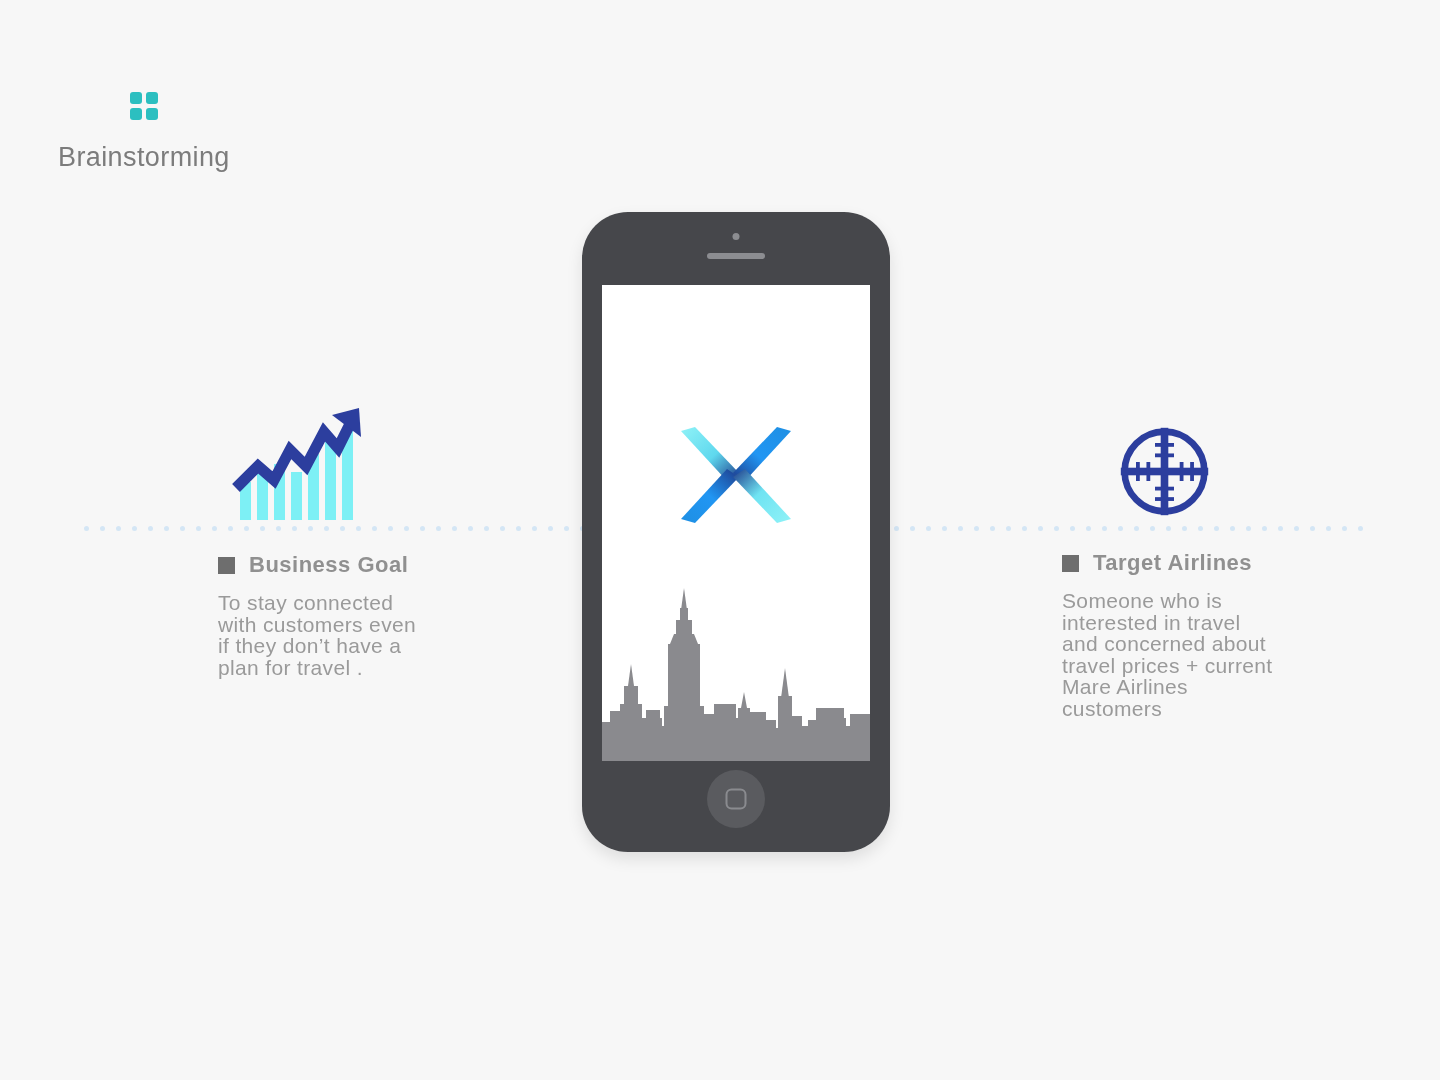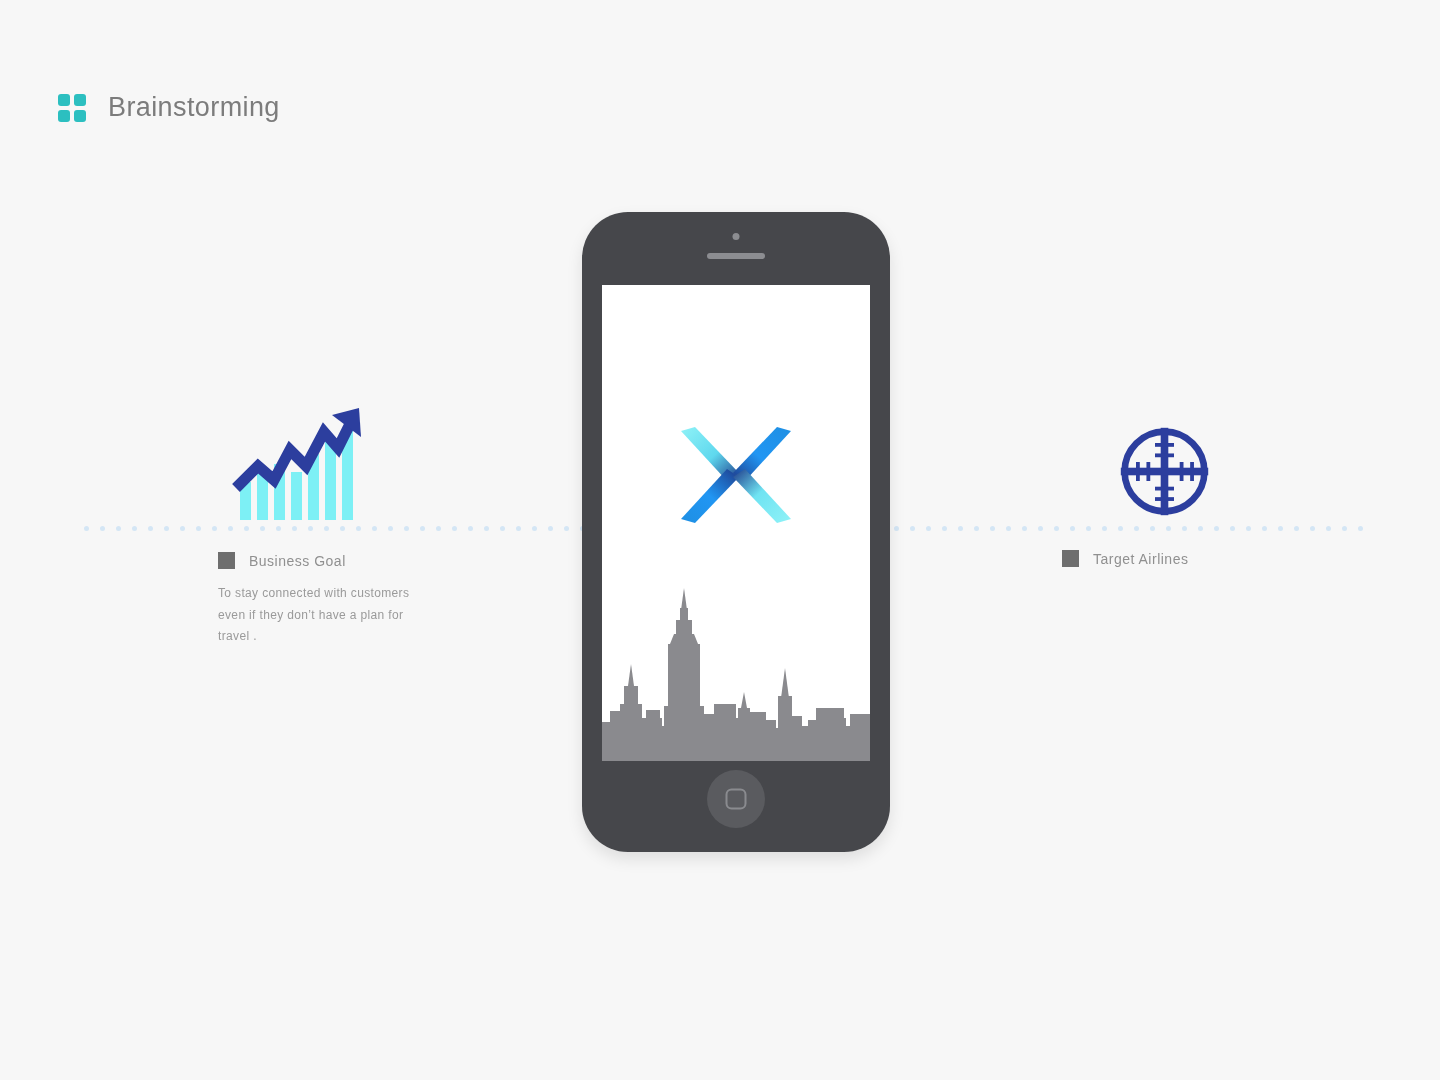--- a/index.html
+++ b/index.html
@@ -5,42 +5,42 @@
   * { margin:0; padding:0; box-sizing:border-box; }
   html, body {
     width:1440px; height:1080px;
     background:#F7F7F7;
     font-family:"Liberation Sans", sans-serif;
     overflow:hidden;
   }
   #slide { position:relative; width:1440px; height:1080px; background:#F7F7F7; }
 
   
-  #header { position:absolute; left:58px; top:92px; display:flex; align-items:center; gap:22px; }
+  #header { position:absolute; left:58px; top:92px; display:flex; align-items:center; gap:22px;flex-direction:column; }
   #logo-mark { width:28px; height:28px; display:block; }
   #page-title { font-size:27px; color:#7C7C7C; letter-spacing:.4px; font-weight:400; white-space:nowrap; }
 
   
   .dot-rule { position:absolute; top:526px; height:6px; }
   .dot-rule span {
     position:absolute; top:0; width:5px; height:5px; border-radius:50%;
     background:#D4E6F5;
   }
   #dot-rule-left  { left:84px;   width:496px; }
   #dot-rule-right { left:894px;  width:476px; }
 
   
   .panel { position:absolute; }
   #panel-left  { left:218px; top:552px; width:200px; }
   #panel-right { left:1062px; top:550px; width:215px; }
 
   .panel-head { display:flex; align-items:center; gap:14px; margin-bottom:14px; }
   .panel-bullet { width:17px; height:17px; background:#6E6E6E; flex:0 0 auto; display:block; }
-  .panel-title { font-size:14px; color:#909090; letter-spacing:.5px; white-space:nowrap; font-weight:400; }
-  .panel-body { font-size:12px; line-height:21.5px; color:#9A9A9A; letter-spacing:.35px; }
+  .panel-title { font-size:22px; color:#909090; letter-spacing:.5px; white-space:nowrap; font-weight:700; }
+  .panel-body { font-size:21px; line-height:21.5px; color:#9A9A9A; letter-spacing:.35px; }
 
   
   #icon-growth { position:absolute; left:228px; top:404px; width:136px; height:118px; }
   #icon-target { position:absolute; left:1117px; top:424px; width:95px; height:95px; }
 
   
   #phone {
     position:absolute; left:582px; top:212px;
     width:308px; height:640px;
     background:#46474B;
@@ -191,20 +191,21 @@
       <span class="panel-title">Business Goal</span>
     </div>
     <div class="panel-body">To stay connected with customers even if they don’t have a plan for travel .</div>
   </div>
 
   <div class="panel" id="panel-right">
     <div class="panel-head">
       <span class="panel-bullet"></span>
       <span class="panel-title">Target Airlines</span>
     </div>
+    <div class="panel-body">Someone who is interested in travel and concerned about travel prices + current Mare Airlines customers</div>
   </div>
 
   <div id="phone">
     <span id="phone-camera"></span>
     <span id="phone-speaker"></span>
 
     <div id="phone-screen">
 
       <svg id="app-logo" viewBox="0 0 114 100">
         <defs>

